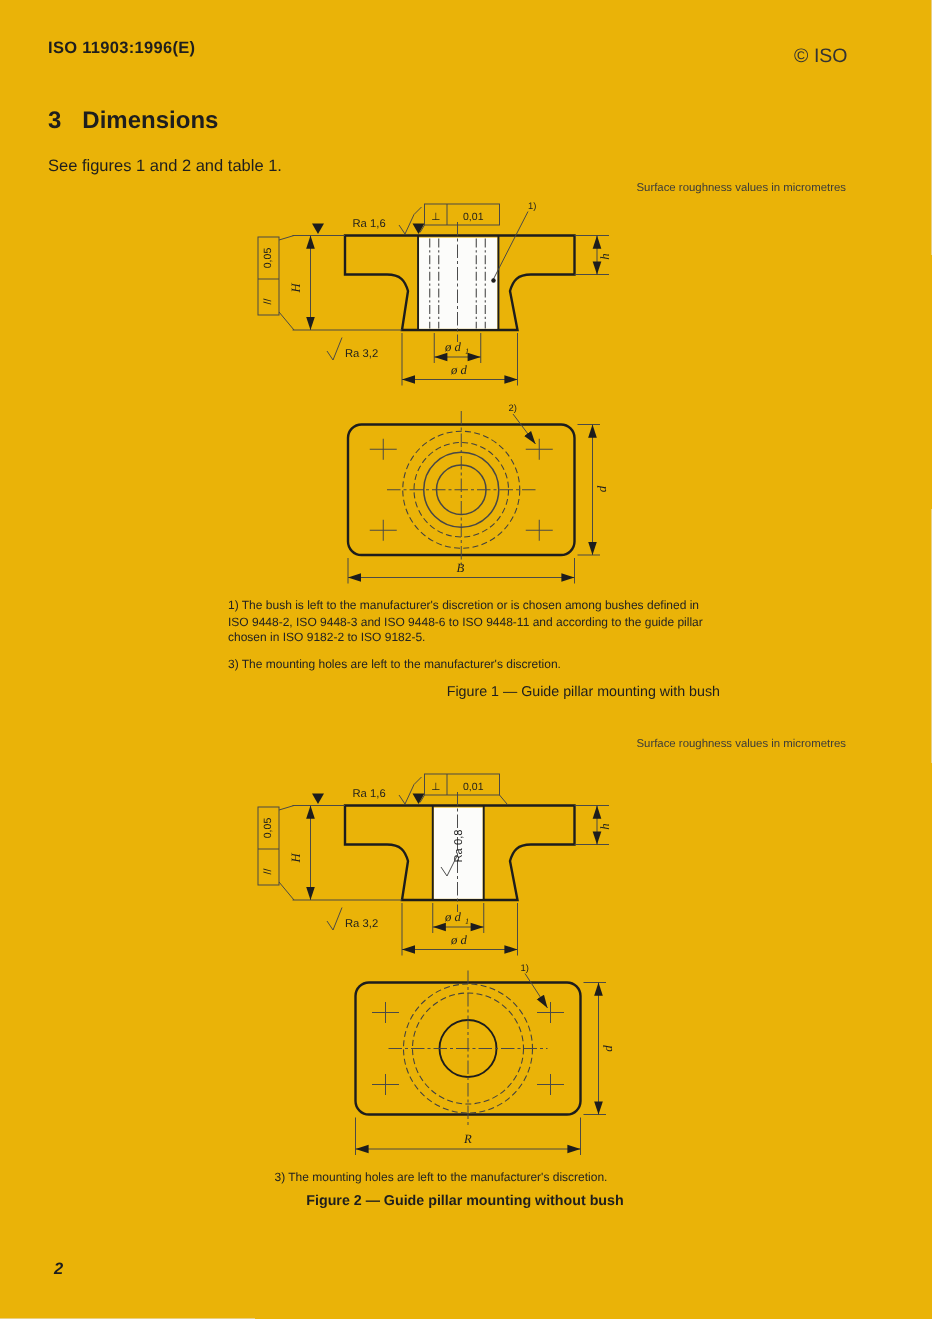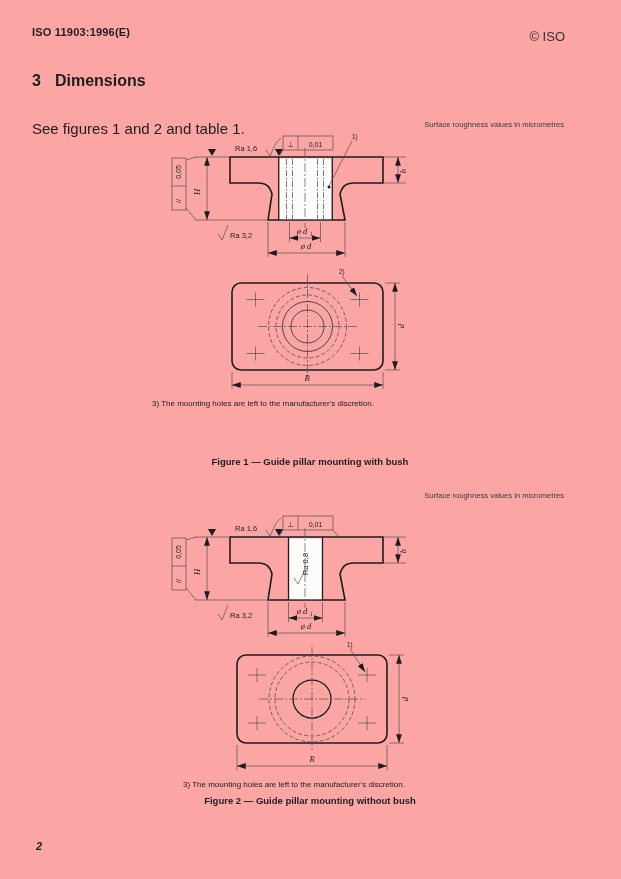--- a/index.html
+++ b/index.html
@@ -1,31 +1,31 @@
 <!DOCTYPE html>
 <html><head>
 <meta charset="utf-8">
 <style>
   html,body{margin:0;padding:0;background:#e8e8e6;}
   #page{
     position:relative;width:621px;height:879px;margin:0 auto;
-    background:#fca5a5;color:#1e1e1e;
+    background:#eab308;color:#1e1e1e;
     font-family:"Liberation Sans",sans-serif;overflow:hidden;
   }
   .abs{position:absolute;}
   .hdr-left{left:32px;top:26px;font-size:11px;font-weight:bold;letter-spacing:.2px;}
   .hdr-right{right:56px;top:29px;font-size:13px;color:#333;}
   .sec-head{left:32px;top:72px;font-size:16px;font-weight:bold;}
   .sec-head .num{margin-right:14px;}
-  .intro{left:32px;top:120px;font-size:15px;}
+  .intro{left:32px;top:105px;font-size:11px;}
   .rough{right:57px;top:120px;font-size:7.6px;color:#3a3a3a;}
   .rough2{right:57px;top:491px;font-size:7.6px;color:#3a3a3a;position:absolute;}
   .fnotes{left:152px;top:399px;width:322px;font-size:8px;line-height:10.6px;color:#222;}
   .fnotes p{margin:0 0 7px 0;}
-  .cap1{left:140px;top:456px;width:340px;text-align:center;font-size:9.5px;font-weight:bold;}
+  .cap1{left:140px;top:456px;width:340px;text-align:right;font-size:9.5px;font-weight:normal;}
   .fnote2{left:183px;top:780px;font-size:8px;color:#222;}
   .cap2{left:140px;top:795px;width:340px;text-align:center;font-size:9.5px;font-weight:bold;}
   .pgnum{left:36px;top:840px;font-size:11px;font-weight:bold;font-style:italic;}
   
   .ln-obj{stroke:#1d1d1d;stroke-width:1.6;fill:none;stroke-linecap:square;}
   .ln-obj2{stroke:#1d1d1d;stroke-width:1.25;fill:none;}
   .ln-thin{stroke:#474747;stroke-width:0.65;fill:none;}
   .ln-ctr{stroke:#474747;stroke-width:0.65;stroke-dasharray:9 2 2 2;fill:none;}
   .ln-dash{stroke:#404040;stroke-width:0.7;stroke-dasharray:4 2.2;fill:none;}
   .ln-phan{stroke:#404040;stroke-width:0.7;stroke-dasharray:6 1.8 1.5 1.8;fill:none;}
@@ -191,20 +191,21 @@
     </g>
     <g>
       <line class="ln-thin" x1="205" y1="21" x2="220" y2="21"></line>
       <line class="ln-thin" x1="205" y1="108" x2="220" y2="108"></line>
       <line class="ln-thin" x1="215" y1="21" x2="215" y2="108" marker-start="url(#mA)" marker-end="url(#mA)"></line>
       <text class="t-dim" text-anchor="middle" transform="translate(224,64) rotate(-90)">d</text>
     </g>
   </svg>
 
   <div class="abs fnotes">
+    <p>1)  The bush is left to the manufacturer's discretion or is chosen among bushes defined in ISO 9448-2, ISO 9448-3 and ISO 9448-6 to ISO 9448-11 and according to the guide pillar chosen in ISO 9182-2 to ISO 9182-5.</p>
     <p>3)  The mounting holes are left to the manufacturer's discretion.</p>
   </div>
 
   <div class="abs cap1">Figure 1 — Guide pillar mounting with bush</div>
 
   <div class="rough2">Surface roughness values in micrometres</div>
 
   <svg class="abs" style="left:140px;top:506px" width="330" height="145" viewBox="0 0 330 145">
     <g>
       <path class="ln-obj" fill="url(#hatchP)" d="M90,31 H243 V57 H214 C205,57 202,61 200,68 L205,94 H128 L132,68 C130,61 127,57 118,57 H90 Z"></path>

